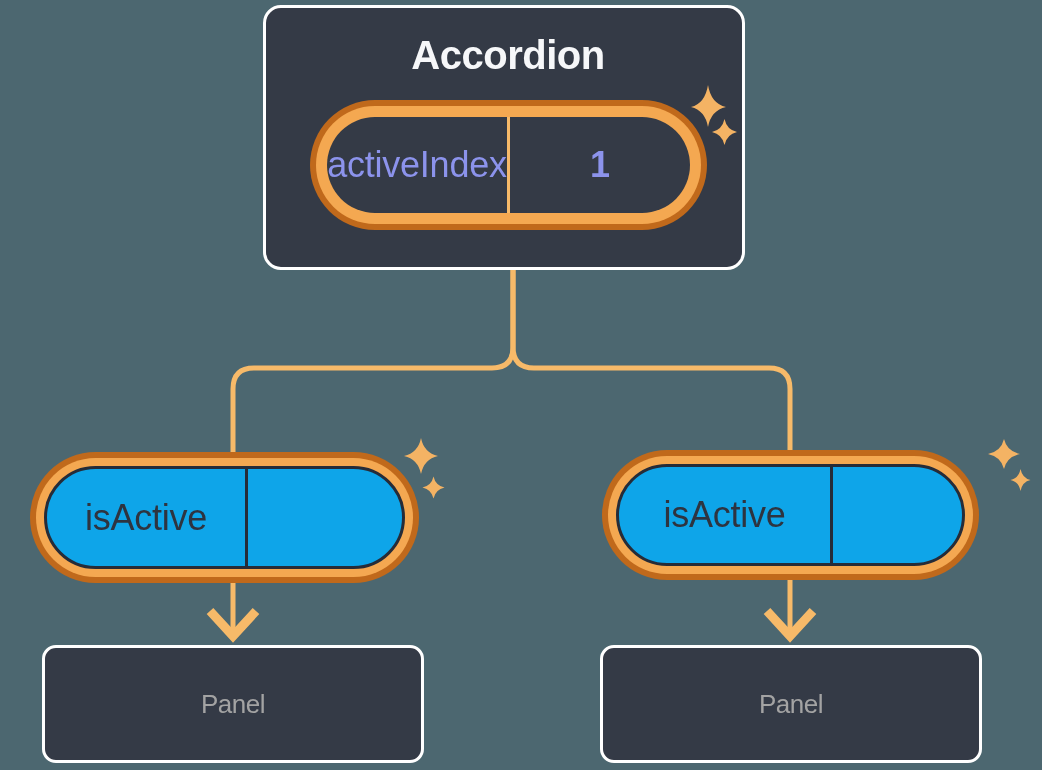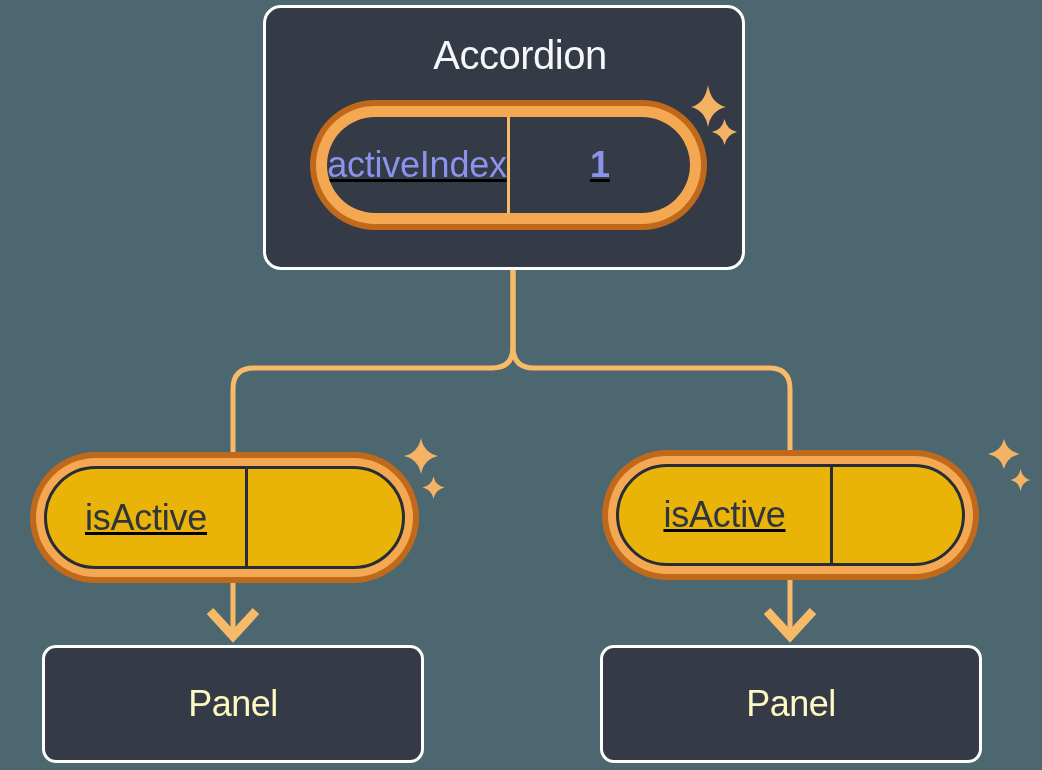--- a/index.html
+++ b/index.html
@@ -27,54 +27,53 @@
     border: 3px solid #FFFFFF;
     z-index: 2;
   }
   .root-card {
     left: 263px; top: 5px;
     width: 482px; height: 265px;
     border-radius: 18px;
   }
   .card-title {
     position: absolute;
-    left: 16px; top: 25px;
+    left: 4px; top: 25px;
     width: 100%;
     text-align: center;
     font-size: 40px;
-    font-weight: 400;
+    font-weight: 700;
     letter-spacing: -0.5px;
     color: #F6F7F9;
   }
 
   .panel-card {
     top: 645px;
     width: 382px; height: 118px;
     border-radius: 14px;
     display: flex;
     align-items: center;
     justify-content: center;
   }
   .panel-left  { left: 42px; }
   .panel-right { left: 600px; }
   .panel-label {
-    font-size: 36px;
+    font-size: 26px;
     font-weight: 500;
     letter-spacing: -0.5px;
-    color: #fef9c3;
+    color: #a3a3a3;
   }
 
   
   .pill {
     position: absolute;
     z-index: 2;
     background: #C0691B;       
     border-radius: 999px;
     padding: 6px;
-    text-decoration: underline;
   }
   .pill .ring {
     background: #F4A851;       
     border-radius: 999px;
     width: 100%; height: 100%;
   }
   .pill .body {
     border-radius: 999px;
     width: 100%; height: 100%;
     display: flex;
@@ -84,21 +83,21 @@
 
   .state-pill { left: 310px; top: 100px; width: 397px; height: 130px; }
   .state-pill .ring { padding: 11px; }
   .state-pill .body { background: #343A46; }
   .state-pill .cell { color: #8C93EC; }
   .state-pill .divider { width: 3px; background: #F7BA69; }
   .state-pill .cell.value { width: 87px; }
 
   .prop-pill .ring { padding: 8px; }
   .prop-pill .body {
-    background: #eab308;
+    background: #0ea5e9;
     border: 3px solid #262C38;
   }
   .prop-pill .cell { color: #2E3440; }
   .prop-pill .divider { width: 3px; background: #262C38; }
 
   .prop-pill-left  { left: 30px;  top: 452px; width: 389px; height: 131px; }
   .prop-pill-left  .cell.name  { flex: 0 0 198px; }
   .prop-pill-right { left: 602px; top: 450px; width: 377px; height: 130px; }
   .prop-pill-right .cell.name  { flex: 0 0 211px; }
 

